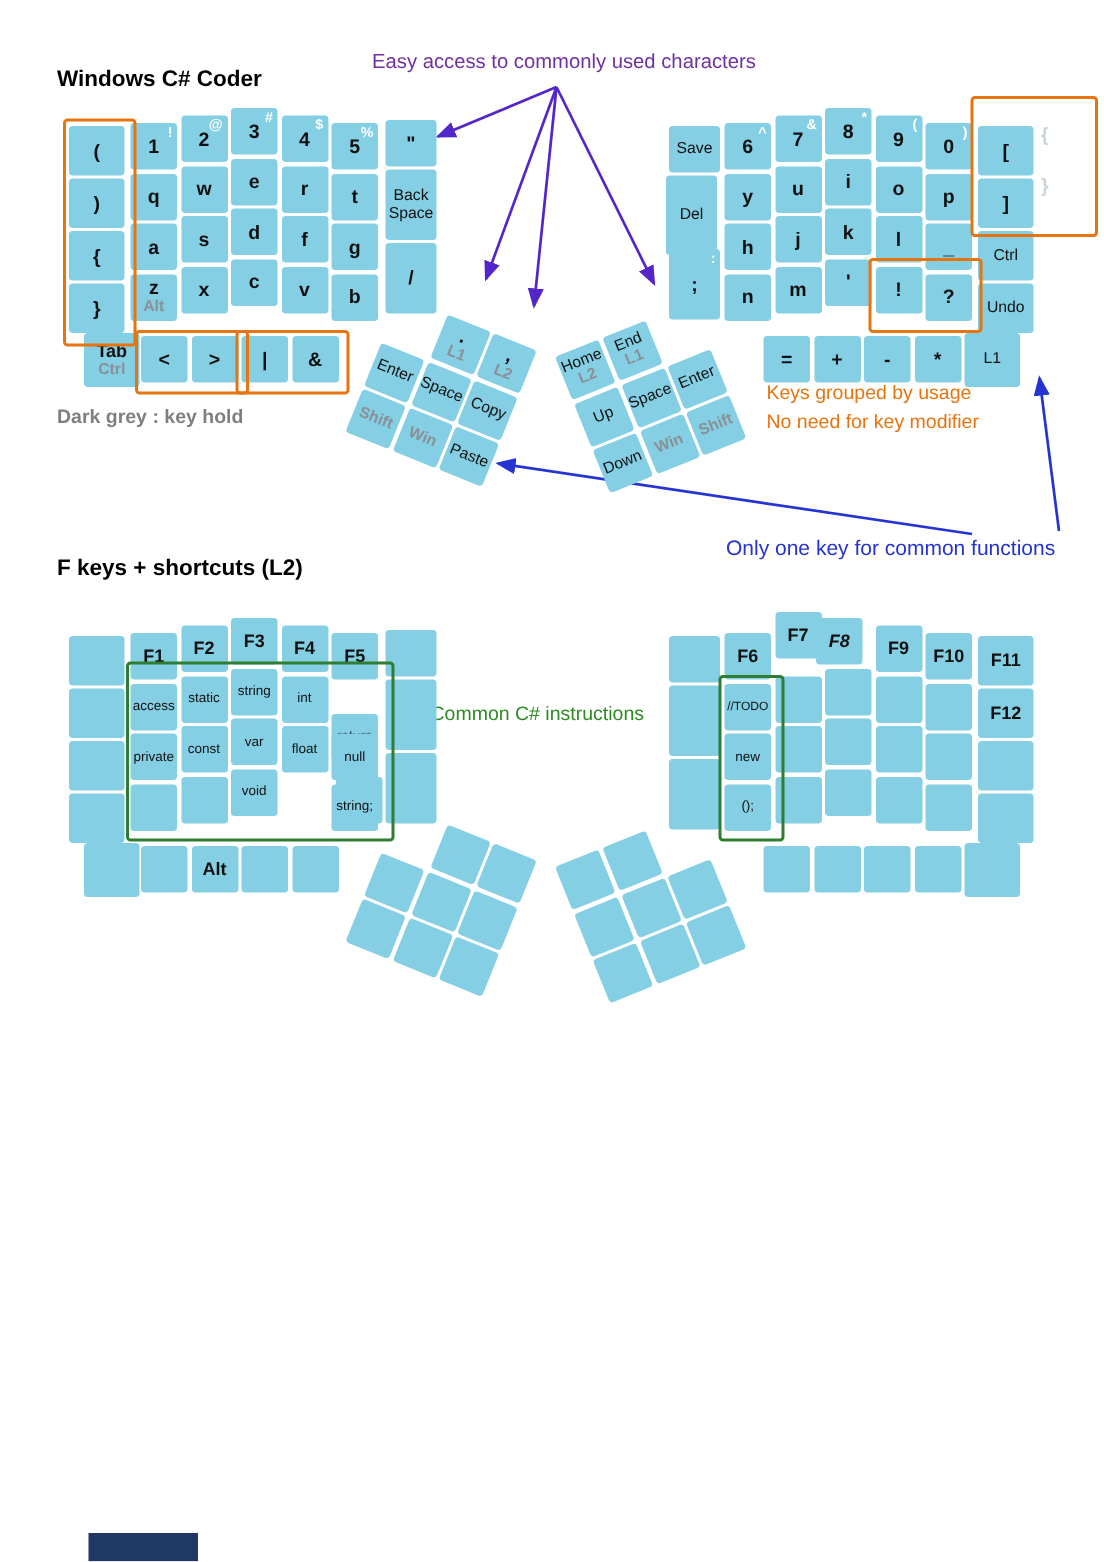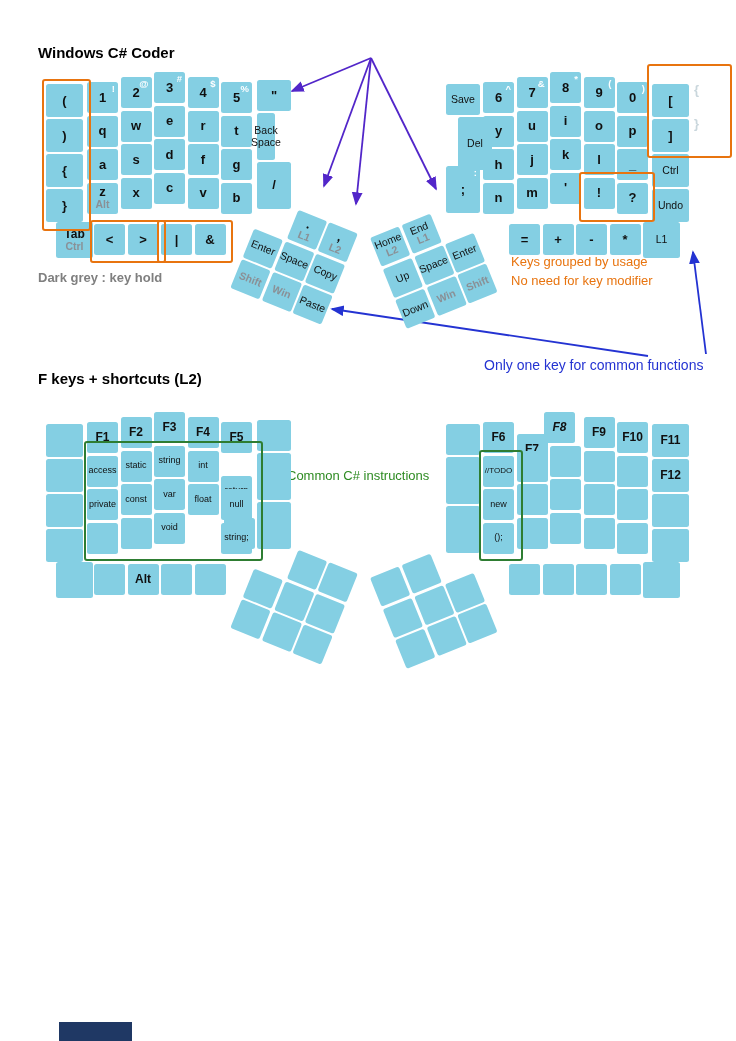--- a/index.html
+++ b/index.html
@@ -27,20 +27,21 @@
   .t-green{color:var(--green);font-size:13px;}
   .t-brace{color:var(--brace_hint);font-size:13px;font-weight:700;}
   #arrow-layer{position:absolute;left:0;top:0;pointer-events:none;}
   #footer{position:absolute;background:var(--navy);}
 </style>
 </head>
 <body>
 
 <div id="page">
   <div class="ann t-title" style="left:38px;top:44px">Windows C# Coder</div>
+  <div class="ann t-purple" style="left:248px;top:33px">Easy access to commonly used characters</div>
   <div class="ann t-grey" style="left:38px;top:270px">Dark grey : key hold</div>
   <div class="ann t-orange" style="left:511px;top:254px">Keys grouped by usage</div>
   <div class="ann t-orange" style="left:511px;top:273px">No need for key modifier</div>
   <div class="ann t-blue" style="left:484px;top:357px">Only one key for common functions</div>
   <div class="ann t-title" style="left:38px;top:370px">F keys + shortcuts (L2)</div>
   <div class="ann t-green" style="left:287px;top:468px">Common C# instructions</div>
   <div class="ann t-brace" style="left:694px;top:82px">{</div>
   <div class="ann t-brace" style="left:694px;top:116px">}</div>
 
   <svg id="arrow-layer" width="736" height="1041">
@@ -135,21 +136,21 @@
     </div>
     <div class="key k-c" style="left: 221px; top: 149px;">
       <span class="lab">g</span>
     </div>
     <div class="key k-c" style="left: 221px; top: 182.5px;">
       <span class="lab">b</span>
     </div>
     <div class="key k-c" style="left: 257px; top: 80px; width: 34px;">
       <span class="lab">"</span>
     </div>
-    <div class="key k-t" style="left: 257px; top: 113px; width: 18px; height: 47px;">
+    <div class="key k-t" style="left: 257px; top: 113px; width: 34px; height: 47px; align-items: flex-end;">
       <span class="lab">Back Space</span>
     </div>
     <div class="key k-c" style="left: 257px; top: 161.5px; width: 34px; height: 47px;">
       <span class="lab">/</span>
     </div>
     <div class="key k-f" style="left: 56px; top: 222px; width: 37px; height: 36px;">
       <span class="lab">Tab</span>
       <span class="hold">Ctrl</span>
     </div>
     <div class="key k-c" style="left: 94px; top: 224px;">
@@ -160,21 +161,21 @@
     </div>
     <div class="key k-c" style="left: 161px; top: 224px;">
       <span class="lab">|</span>
     </div>
     <div class="key k-c" style="left: 194.5px; top: 224px;">
       <span class="lab">&amp;</span>
     </div>
     <div class="key k-t" style="left: 446px; top: 84px; width: 34px;">
       <span class="lab">Save</span>
     </div>
-    <div class="key k-t" style="left: 458px; top: 117px; width: 34px; height: 53px;">
+    <div class="key k-t" style="left: 444px; top: 117px; width: 34px; height: 53px;">
       <span class="lab">Del</span>
     </div>
     <div class="key k-c" style="left: 446px; top: 166px; width: 34px; height: 47px;">
       <span class="lab">;</span>
       <span class="sup">:</span>
     </div>
     <div class="key k-c" style="left: 483px; top: 82px;">
       <span class="lab">6</span>
       <span class="sup">^</span>
     </div>
@@ -344,21 +345,21 @@
     </div>
     <div class="key k-y" style="left: 483px; top: 455.5px;">
       <span class="lab">//TODO</span>
     </div>
     <div class="key k-k" style="left: 483px; top: 489px;">
       <span class="lab">new</span>
     </div>
     <div class="key k-k" style="left: 483px; top: 522.5px;">
       <span class="lab">();</span>
     </div>
-    <div class="key k-f" style="left: 516.5px; top: 434px; justify-content: center;">
+    <div class="key k-f" style="left: 516.5px; top: 408px; justify-content: center;">
       <span class="lab">F7</span>
     </div>
     <div class="key k-c" style="left: 516.5px; top: 450.5px;"></div>
     <div class="key k-c" style="left: 516.5px; top: 484px;"></div>
     <div class="key k-c" style="left: 516.5px; top: 517.5px;"></div>
     <div class="key k-f" style="left: 544px; top: 412px; font-style: italic;">
       <span class="lab">F8</span>
     </div>
     <div class="key k-c" style="left: 550px; top: 445.5px;"></div>
     <div class="key k-c" style="left: 550px; top: 479px;"></div>

